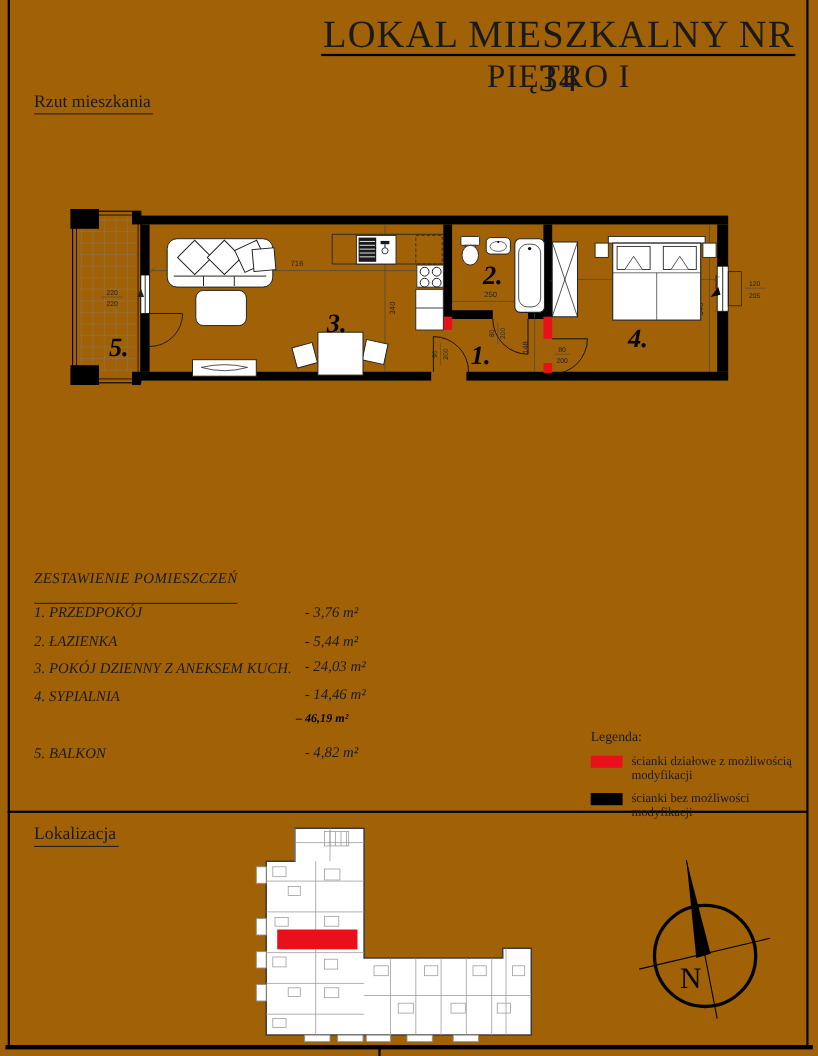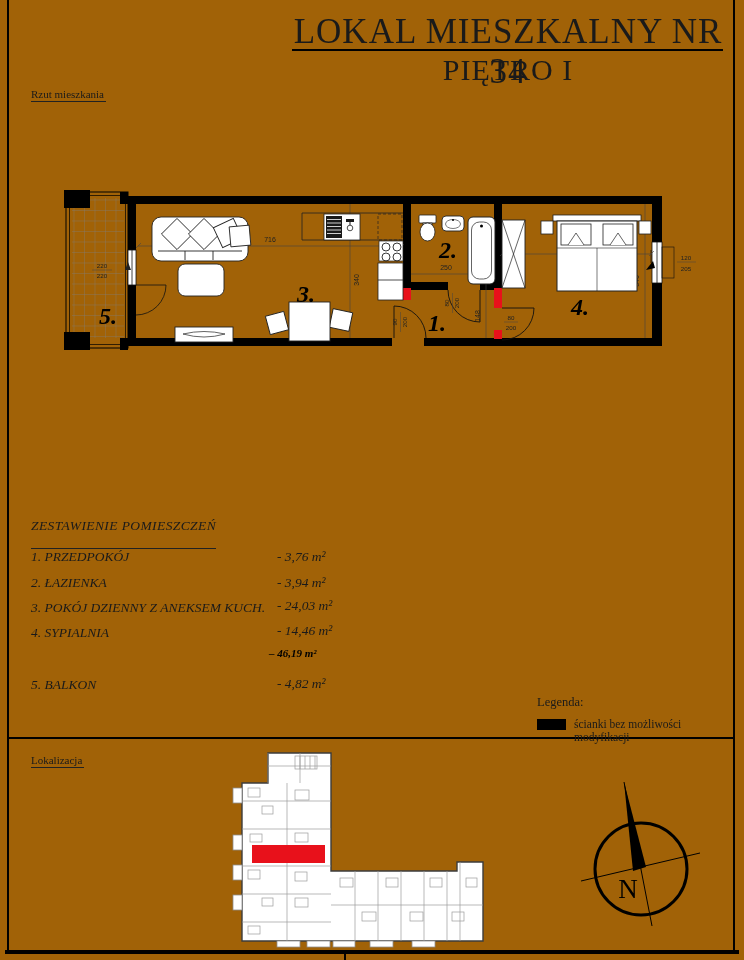--- a/index.html
+++ b/index.html
@@ -2,28 +2,28 @@
 <html><head>
 <meta charset="utf-8">
 <style>
   html,body{margin:0;padding:0;background:#9a9a9a;}
   .page{position:relative;width:744px;height:960px;background:#a16207;overflow:hidden;
         font-family:"Liberation Serif",serif;color:#111;}
   .abs{position:absolute;}
   .bar{position:absolute;background:#000;}
   .title{left:290px;top:12px;width:436px;text-align:center;font-size:35px;letter-spacing:1px;color:#1a1a1a;}
   .subtitle{left:290px;top:53px;width:436px;text-align:center;font-size:30px;letter-spacing:1px;color:#1a1a1a;}
-  .seclabel{font-size:11px;border-bottom:1.3px solid #222;padding:0 2px 1px 0;display:inline-block;color:#1a1a1a;}
+  .seclabel{font-size:16px;border-bottom:1.3px solid #222;padding:0 2px 1px 0;display:inline-block;color:#1a1a1a;}
   .sched-title{left:31px;top:518px;font-size:13.5px;font-style:italic;letter-spacing:.4px;
                border-bottom:1.2px solid #222;padding-bottom:14px;color:#1a1a1a;}
   .srow-l{left:31px;font-size:13.5px;font-style:italic;color:#1a1a1a;white-space:nowrap;}
   .srow-v{left:277px;font-size:13.5px;font-style:italic;color:#1a1a1a;white-space:nowrap;}
   .tot-l{left:31px;top:648px;font-size:15px;font-style:italic;font-weight:bold;letter-spacing:.3px;color:#000;}
   .tot-v{left:269px;top:647px;font-size:11px;font-style:italic;font-weight:bold;color:#000;}
-  .legend{left:537px;top:663px;width:200px;font-size:12.5px;color:#1a1a1a;margin-top:32px;}
+  .legend{left:537px;top:663px;width:200px;font-size:12.5px;color:#1a1a1a;}
   .leg-item{display:flex;align-items:flex-start;margin-top:8px;}
   .leg-sw{width:29px;height:11px;flex:0 0 29px;margin-top:1px;margin-right:8px;}
   .leg-tx{font-size:11.5px;line-height:13px;width:180px;}
   svg{position:absolute;left:0;}
   svg text{font-family:"Liberation Sans",sans-serif;fill:#222;}
   .roomnum{font-family:"Liberation Serif",serif;font-style:italic;font-weight:bold;font-size:24px;fill:#000;}
   .nletter{font-family:"Liberation Serif",serif;font-size:27px;fill:#000;}
   .dim{font-size:7px;}
   .dim6{font-size:6.2px;}
 </style>
@@ -254,35 +254,39 @@
     <text class="roomnum" x="571" y="315">4.</text>
     <text class="roomnum" x="99" y="324">5.</text>
   </svg>
 
   <div class="abs sched-title">ZESTAWIENIE POMIESZCZEŃ</div>
 
   <div class="abs srow-l" style="top:549px;">1. PRZEDPOKÓJ</div>
   <div class="abs srow-v" style="top:549px;text-align:right;">- 3,76 m²</div>
 
   <div class="abs srow-l" style="top:575px;">2. ŁAZIENKA</div>
-  <div class="abs srow-v" style="top:575px;">- 3,94 m²</div>
+  <div class="abs srow-v" style="top:575px;">- 5,44 m²</div>
 
   <div class="abs srow-l" style="top:600px;">3. POKÓJ DZIENNY Z ANEKSEM KUCH.</div>
   <div class="abs srow-v" style="top:598px;">- 24,03 m²</div>
 
   <div class="abs srow-l" style="top:625px;">4. SYPIALNIA</div>
   <div class="abs srow-v" style="top:623px;">- 14,46 m²</div>
 
   <div class="abs tot-v">– 46,19 m²</div>
 
   <div class="abs srow-l" style="top:677px;">5. BALKON</div>
   <div class="abs srow-v" style="top:676px;">- 4,82 m²</div>
 
   <div class="abs legend">
     <div>Legenda:</div>
+    <div class="leg-item">
+      <div class="leg-sw" style="background: rgb(232, 17, 27);"></div>
+      <div class="leg-tx">ścianki działowe z możliwością modyfikacji</div>
+    </div>
     <div class="leg-item">
       <div class="leg-sw" style="background: rgb(0, 0, 0);"></div>
       <div class="leg-tx">ścianki bez możliwości modyfikacji</div>
     </div>
   </div>
 
   <svg style="top:748px;" width="744" height="212" viewBox="0 748 744 212">
 
     <path d="M 268,753 L 331,753 L 331,871 L 457,871 L 457,862 L 483,862 L 483,941 L 242,941 L 242,783 L 268,783 Z" fill="#fff" stroke="#3c3c3c" stroke-width="1.4"></path>
 

